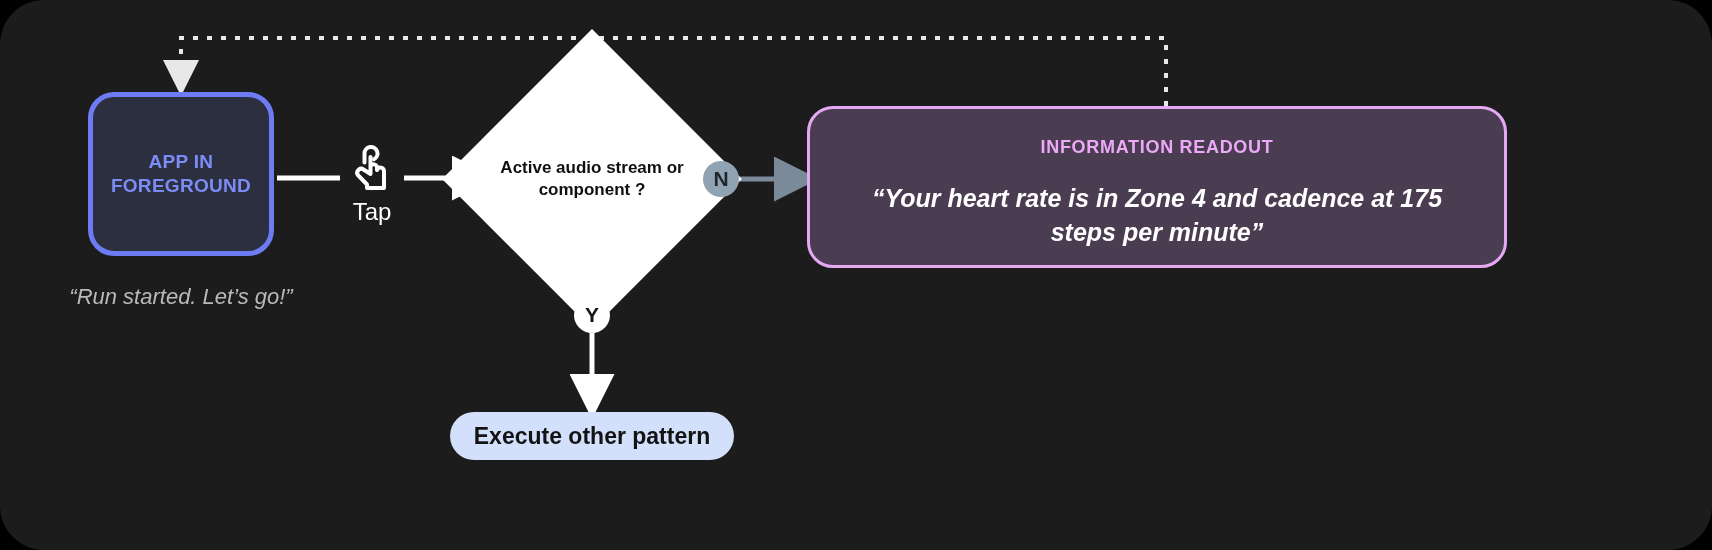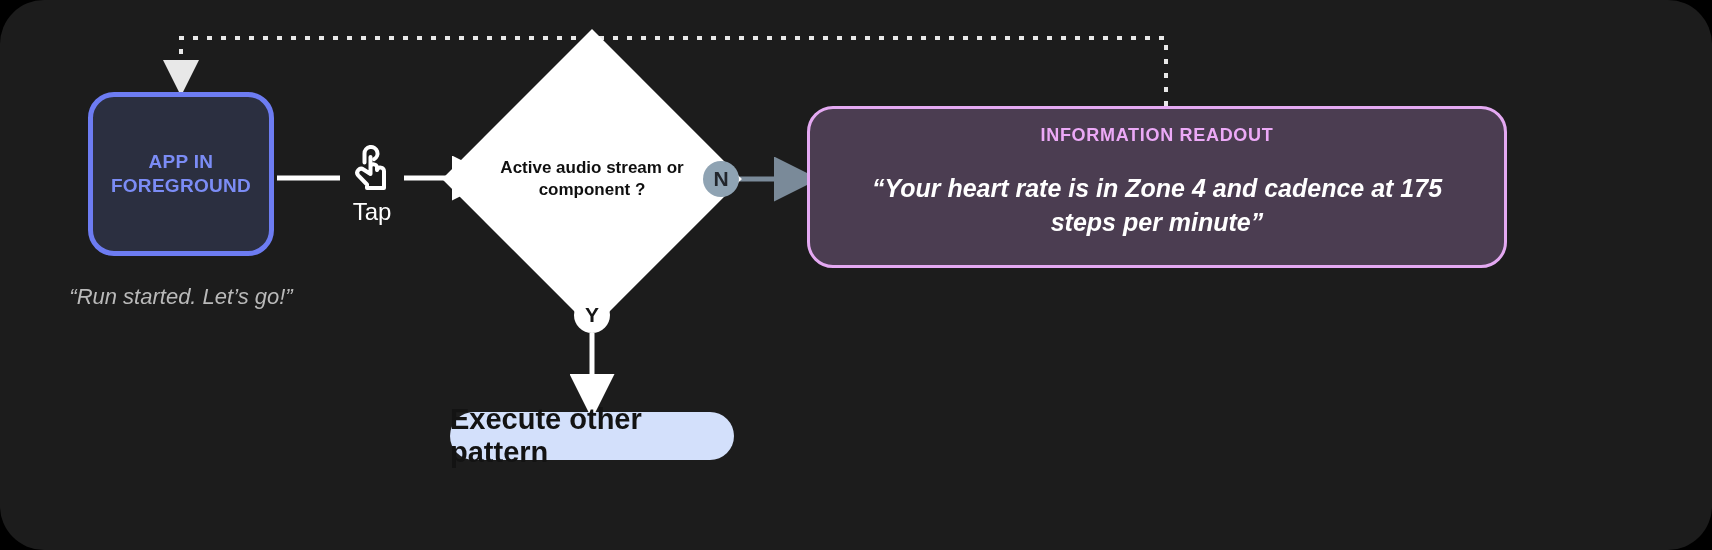--- a/index.html
+++ b/index.html
@@ -149,31 +149,30 @@
     width: 700px;
     height: 162px;
     box-sizing: border-box;
     background: #4b3d51;
     border: 3px solid #e4a9f2;
     border-radius: 26px;
     display: flex;
     flex-direction: column;
     align-items: center;
     justify-content: flex-start;
-    padding-top: 16px;
-    gap: 9px;
+    padding-top: 28px;
   }
   #readout-node .readout-title {
     color: #eca9f7;
     font-weight: bold;
     font-size: 18px;
     letter-spacing: 0.7px;
   }
   #readout-node .readout-body {
-    margin-top: 16px;
+    margin-top: 23px;
     color: #ffffff;
     font-weight: bold;
     font-style: italic;
     font-size: 25px;
     line-height: 1.36;
     text-align: center;
     width: 640px;
   }
 
   
@@ -183,21 +182,21 @@
     top: 412px;
     width: 284px;
     height: 48px;
     background: #d3e0fb;
     border-radius: 24px;
     display: flex;
     align-items: center;
     justify-content: center;
     color: #131313;
     font-weight: bold;
-    font-size: 29px;
+    font-size: 23px;
   }
 </style>
 </head>
 <body>
 
 <div id="canvas">
 
   <svg id="svg-layer" viewBox="0 0 1712 550" xmlns="http://www.w3.org/2000/svg">
     <defs>
       <marker id="arrow-white" markerWidth="9" markerHeight="9" refX="5.2" refY="4.5" orient="auto" markerUnits="strokeWidth">

